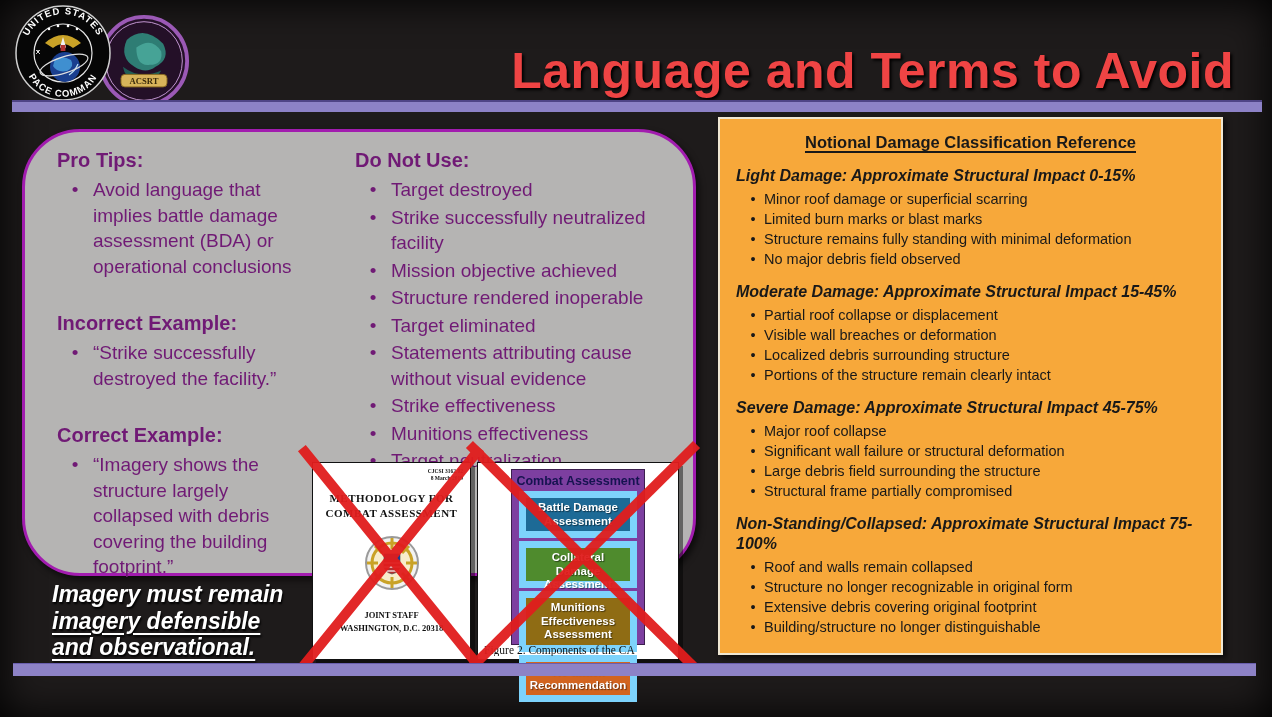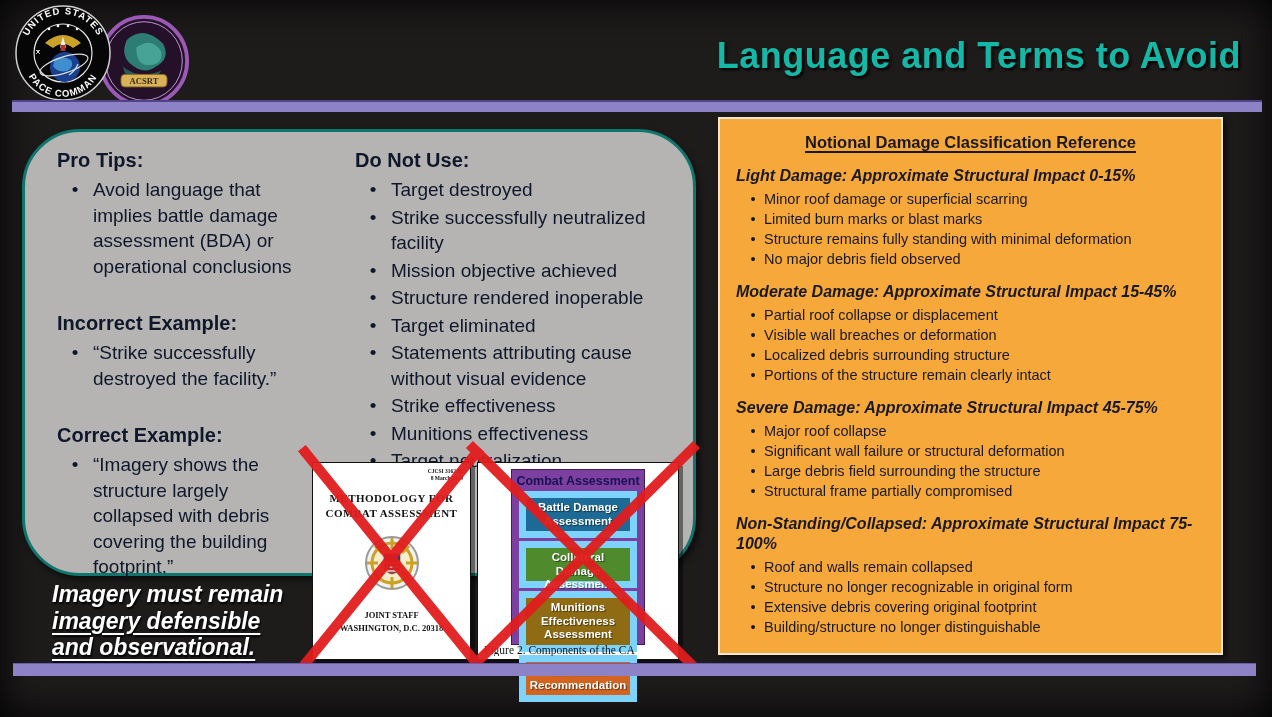--- a/index.html
+++ b/index.html
@@ -3,30 +3,30 @@
 <meta charset="utf-8">
 <style>
   html,body{margin:0;padding:0;background:#121010;}
   .canvas{position:relative;width:1272px;height:717px;background:#1e1b1b;overflow:hidden;
           font-family:"Liberation Sans",sans-serif;box-shadow:inset 0 0 40px #000;}
   
   .header{position:absolute;top:0;left:0;width:100%;height:100px;}
   .logos{position:absolute;top:4px;left:14px;width:170px;height:100px;}
   .logo2{position:absolute;left:84px;top:10px;}
   .logo1{position:absolute;left:0;top:0;}
-  .slide-title{position:absolute;top:30px;right:26px;margin:5px;color:#14b8a6;
-               font-size:36px;font-weight:bold;letter-spacing:.5px;
+  .slide-title{position:absolute;top:30px;right:26px;margin:12px;color:#ef4444;
+               font-size:50px;font-weight:bold;letter-spacing:.5px;
                text-shadow:2px 2px 3px #000;}
   .bar{position:absolute;background:#8d82c6;}
   .bar.top{top:100px;left:12px;width:1250px;height:10px;border-top:2px solid #4f4486;}
   .bar.bottom{top:663px;left:13px;width:1243px;height:12px;border-top:1px solid #6a5fae;}
   
   .gray-box{position:absolute;left:22px;top:129px;width:668px;height:441px;
-            background:#b5b4b3;border:3px solid #0f766e;border-radius:58px;
-            box-shadow:3px 4px 6px rgba(0,0,0,.6);color:#0f172a;}
+            background:#b5b4b3;border:3px solid #a21caf;border-radius:58px;
+            box-shadow:3px 4px 6px rgba(0,0,0,.6);color:#701a75;}
   .col{position:absolute;top:17px;}
   .col.left{left:32px;width:302px;}
   .col.right{left:330px;width:334px;}
   .gray-box h3{margin:0 0 5px 0;font-size:20px;font-weight:bold;}
   .gray-box .sec{margin-top:33px;}
   .blt{display:flex;font-size:19px;line-height:25.5px;margin-bottom:2px;}
   .blt::before{content:"•";flex:0 0 36px;text-align:center;}
   .col.left .blt span{width:214px;}
   .col.right .blt span{width:296px;}
   

